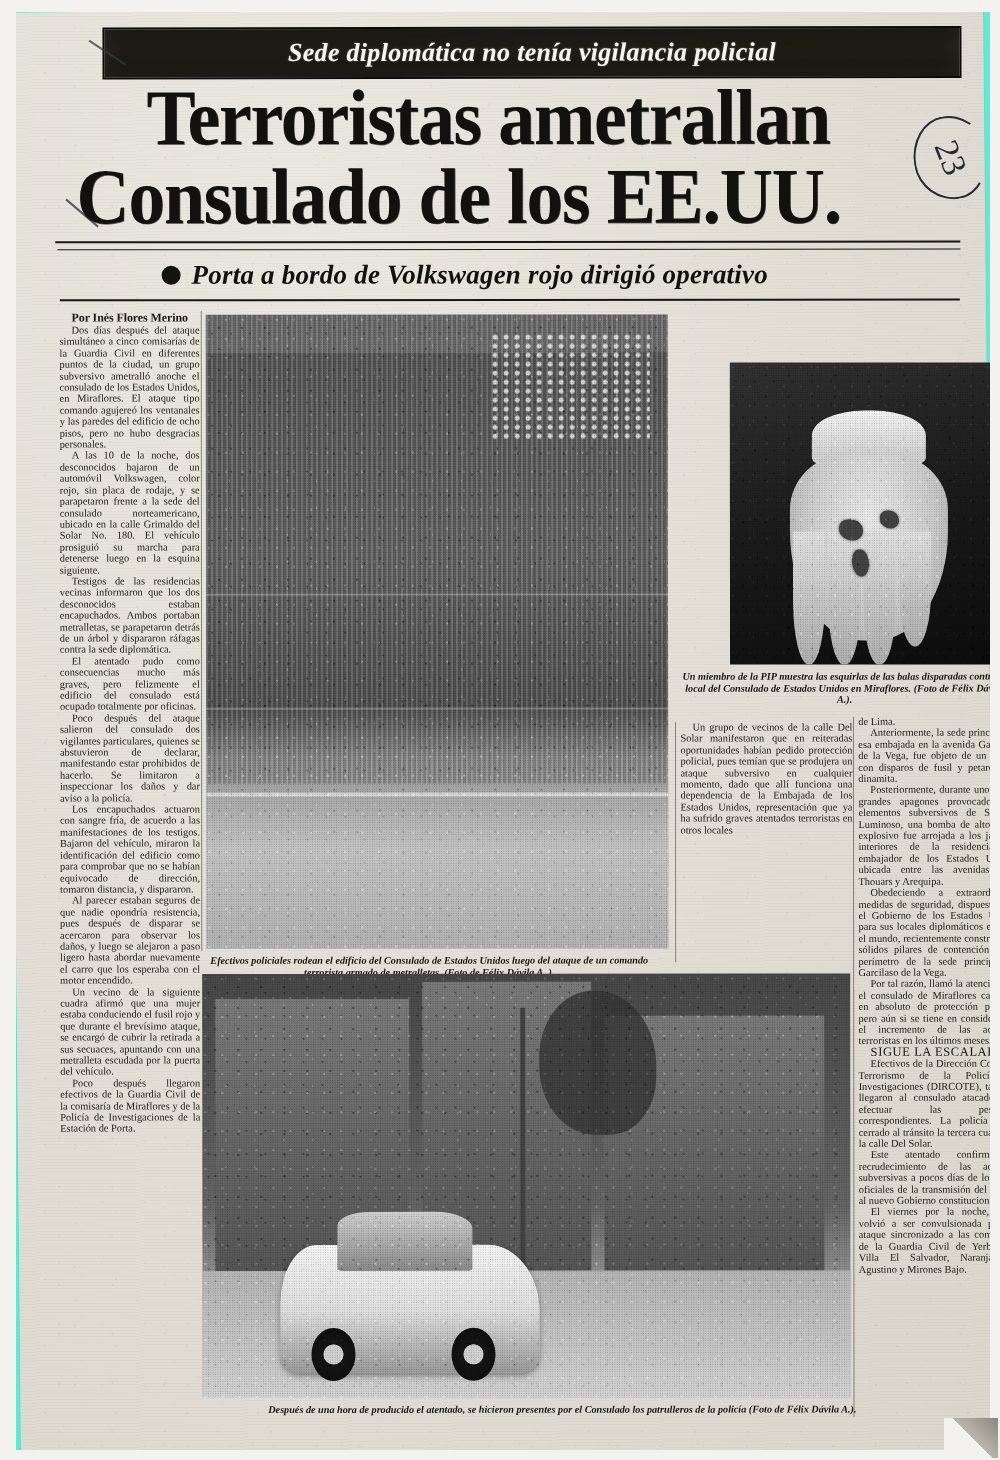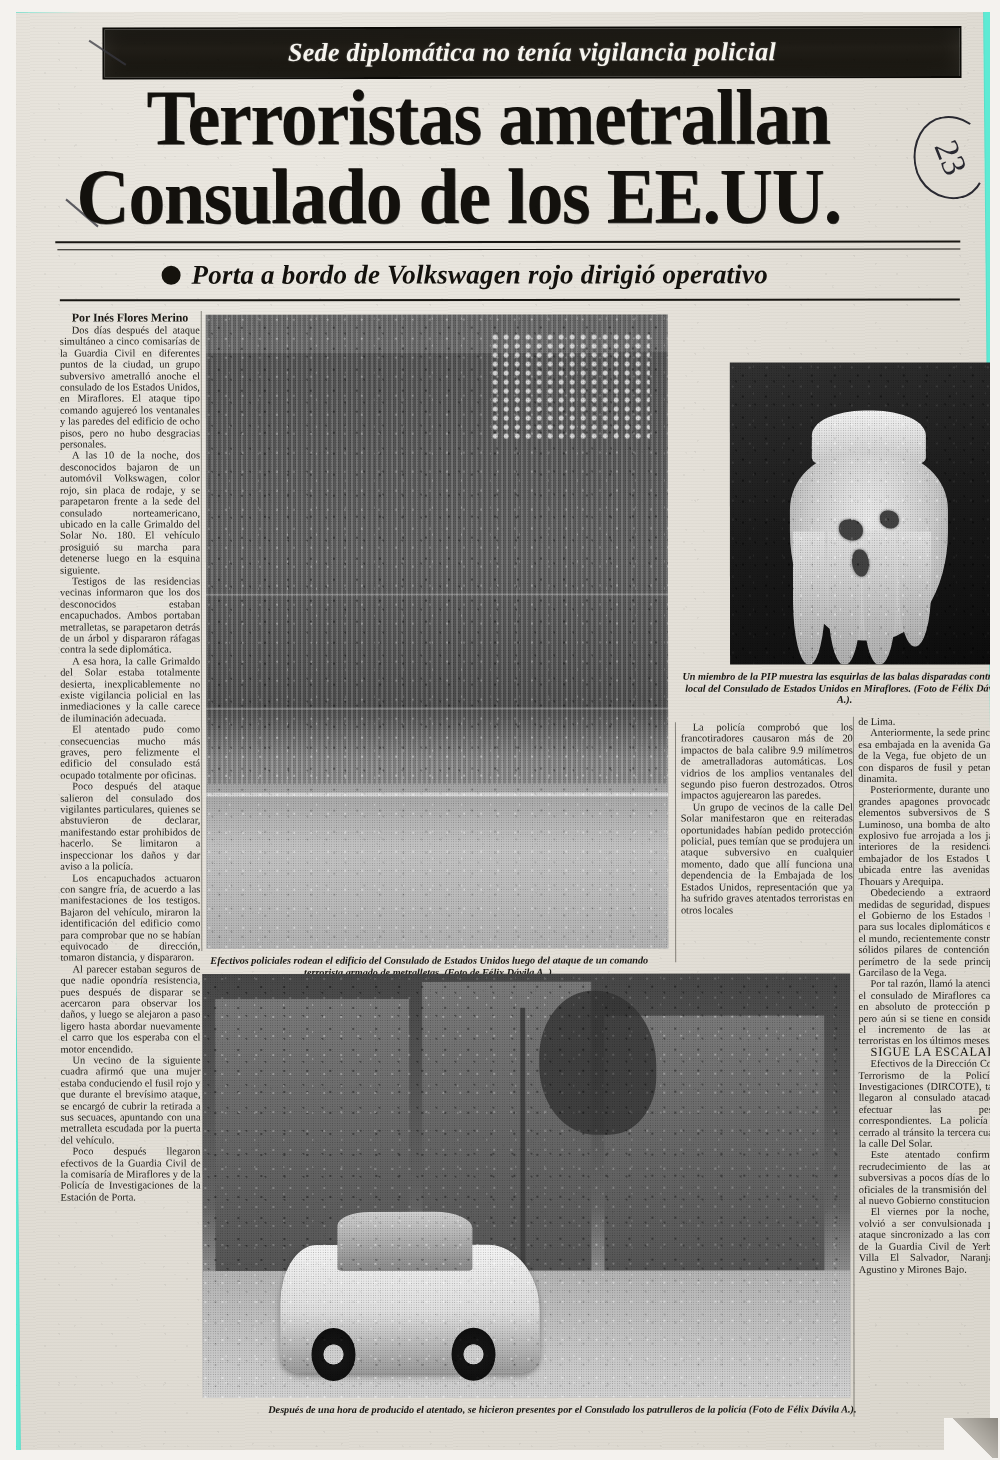--- a/index.html
+++ b/index.html
@@ -306,31 +306,29 @@
 
       <span class="divider v3"></span>
       <span class="divider v1"></span>
       <span class="divider v2"></span>
 
       <div class="col" id="col1">
         <p class="byline">Por Inés Flores Merino</p>
         <p>Dos días después del ataque simultáneo a cinco comisarías de la Guardia Civil en diferentes puntos de la ciudad, un grupo subversivo ametralló anoche el consulado de los Estados Unidos, en Miraflores. El ataque tipo comando agujereó los ventanales y las paredes del edificio de ocho pisos, pero no hubo desgracias personales.</p>
         <p>A las 10 de la noche, dos desconocidos bajaron de un automóvil Volkswagen, color rojo, sin placa de rodaje, y se parapetaron frente a la sede del consulado norteamericano, ubicado en la calle Grimaldo del Solar No. 180. El vehículo prosiguió su marcha para detenerse luego en la esquina siguiente.</p>
         <p>Testigos de las residencias vecinas informaron que los dos desconocidos estaban encapuchados. Ambos portaban metralletas, se parapetaron detrás de un árbol y dispararon ráfagas contra la sede diplomática.</p>
-        <p>A esa hora, la calle Grimaldo del Solar estaba totalmente desierta, inexplicablemente no existe vigilancia policial en las inmediaciones y la calle carece de iluminación adecuada.</p>
         <p>El atentado pudo como consecuencias mucho más graves, pero felizmente el edificio del consulado está ocupado totalmente por oficinas.</p>
         <p>Poco después del ataque salieron del consulado dos vigilantes particulares, quienes se abstuvieron de declarar, manifestando estar prohibidos de hacerlo. Se limitaron a inspeccionar los daños y dar aviso a la policía.</p>
         <p>Los encapuchados actuaron con sangre fría, de acuerdo a las manifestaciones de los testigos. Bajaron del vehículo, miraron la identificación del edificio como para comprobar que no se habían equivocado de dirección, tomaron distancia, y dispararon.</p>
         <p>Al parecer estaban seguros de que nadie opondría resistencia, pues después de disparar se acercaron para observar los daños, y luego se alejaron a paso ligero hasta abordar nuevamente el carro que los esperaba con el motor encendido.</p>
         <p>Un vecino de la siguiente cuadra afirmó que una mujer estaba conduciendo el fusil rojo y que durante el brevísimo ataque, se encargó de cubrir la retirada a sus secuaces, apuntando con una metralleta escudada por la puerta del vehículo.</p>
         <p>Poco después llegaron efectivos de la Guardia Civil de la comisaría de Miraflores y de la Policía de Investigaciones de la Estación de Porta.</p>
       </div>
 
       <div class="col" id="col2">
-        <p>La policía comprobó que los francotiradores causaron más de 20 impactos de bala calibre 9.9 milímetros de ametralladoras automáticas. Los vidrios de los amplios ventanales del segundo piso fueron destrozados. Otros impactos agujerearon las paredes.</p>
         <p>Un grupo de vecinos de la calle Del Solar manifestaron que en reiteradas oportunidades habían pedido protección policial, pues temían que se produjera un ataque subversivo en cualquier momento, dado que allí funciona una dependencia de la Embajada de los Estados Unidos, representación que ya ha sufrido graves atentados terroristas en otros locales</p>
       </div>
 
       <div class="col" id="col3">
         <p class="noind">de Lima.</p>
         <p>Anteriormente, la sede principal de esa embajada en la avenida Garcilaso de la Vega, fue objeto de un ataque con disparos de fusil y petardos de dinamita.</p>
         <p>Posteriormente, durante uno de los grandes apagones provocados por elementos subversivos de Sendero Luminoso, una bomba de alto poder explosivo fue arrojada a los jardines interiores de la residencia del embajador de los Estados Unidos, ubicada entre las avenidas Petit Thouars y Arequipa.</p>
         <p>Obedeciendo a extraordinarias medidas de seguridad, dispuestas por el Gobierno de los Estados Unidos para sus locales diplomáticos en todo el mundo, recientemente construyeron sólidos pilares de contención en el perímetro de la sede principal de Garcilaso de la Vega.</p>
         <p>Por tal razón, llamó la atención que el consulado de Miraflores careciera en absoluto de protección policial, pero aún si se tiene en consideración el incremento de las acciones terroristas en los últimos meses.</p>
         <p class="sectionhead">SIGUE LA ESCALADA</p>

